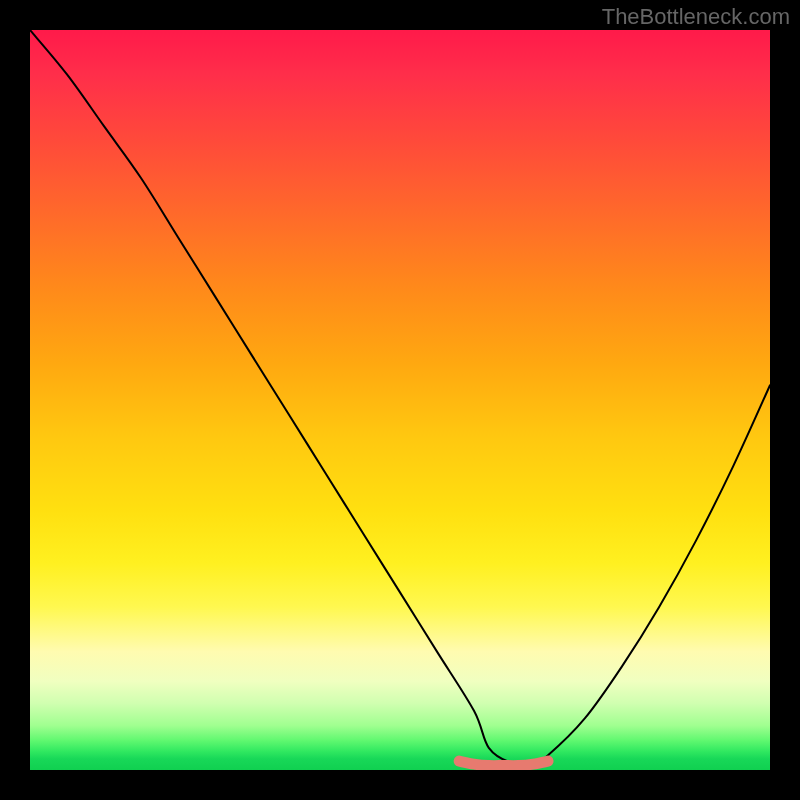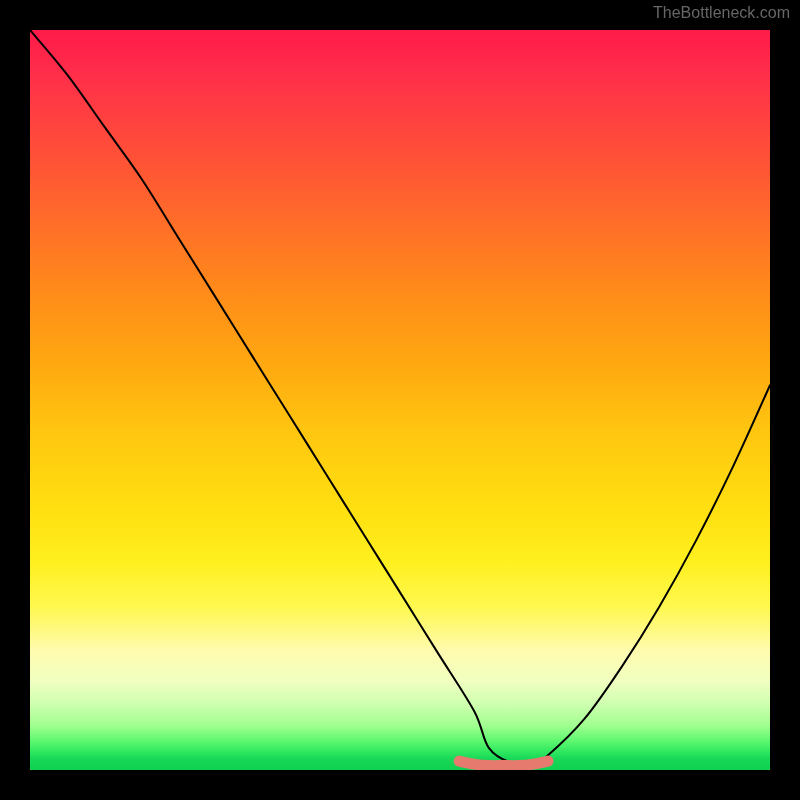--- a/index.html
+++ b/index.html
@@ -15,21 +15,21 @@
     position: relative;
     width: 800px;
     height: 800px;
     background: #000;
   }
   .watermark {
     position: absolute;
     top: 4px;
     right: 10px;
     color: #666;
-    font-size: 16px;
+    font-size: 22px;
     font-weight: 500;
     z-index: 10;
   }
   .plot-area {
     position: absolute;
     left: 30px;
     top: 30px;
     width: 740px;
     height: 740px;
     background: linear-gradient(to bottom,

